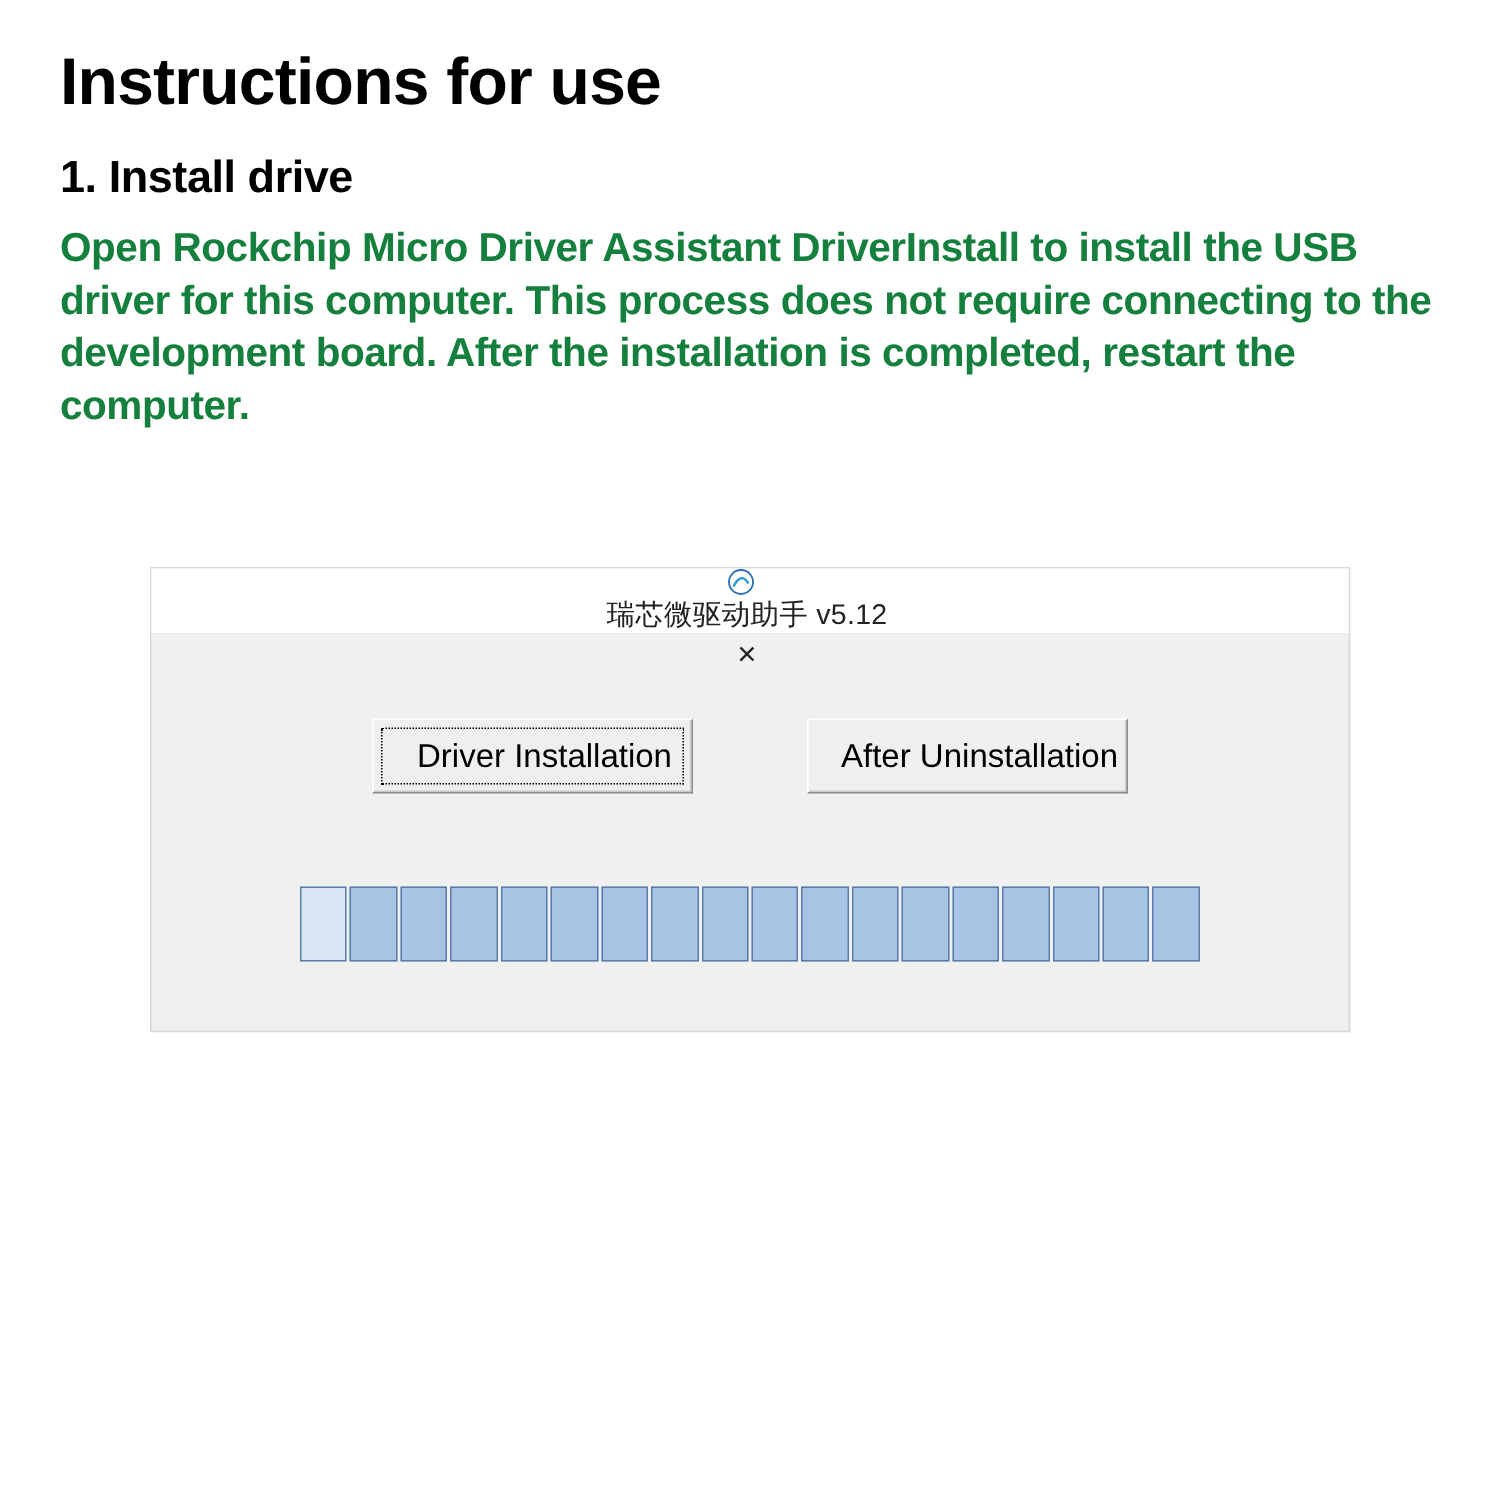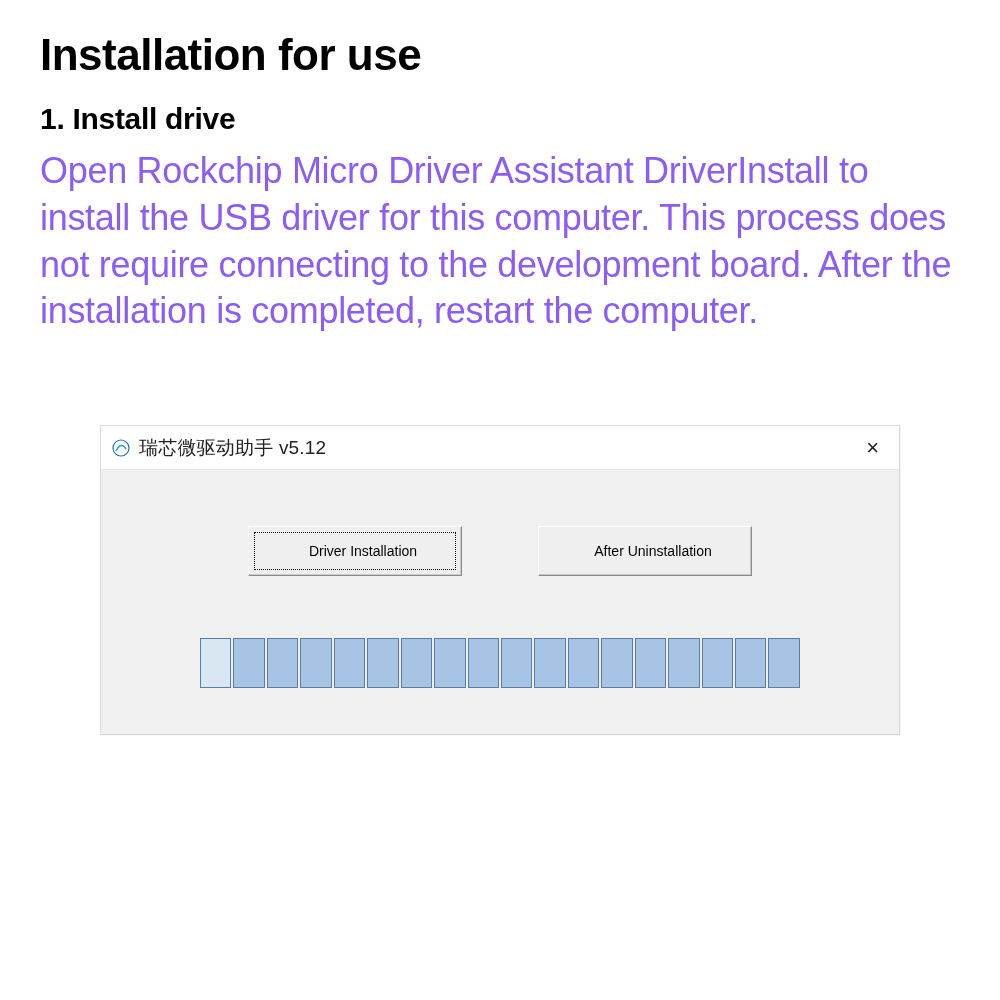--- a/index.html
+++ b/index.html
@@ -21,23 +21,23 @@
     letter-spacing: -0.5px;
   }
   .sub-heading {
     font-size: 30px;
     font-weight: 600;
     color: #000;
     margin-bottom: 12px;
     letter-spacing: -0.3px;
   }
   .body-text {
-    font-size: 36px;
-    font-weight: 400;
-    color: #8b5cf6;
+    font-size: 27px;
+    font-weight: 700;
+    color: #15803d;
     line-height: 1.3;
     max-width: 920px;
     letter-spacing: -0.3px;
   }
   .dialog-wrap {
     margin-top: 90px;
     display: flex;
     justify-content: center;
   }
   .dialog {
@@ -46,20 +46,21 @@
     border: 1px solid #d8d8d8;
     box-shadow: 1px 1px 0 rgba(0,0,0,0.04);
   }
   .titlebar {
     height: 44px;
     background: #ffffff;
     display: flex;
     align-items: center;
     padding: 0 14px 0 10px;
     border-bottom: 1px solid #e8e8e8;
+    flex-direction: column;
   }
   .app-icon {
     width: 20px;
     height: 20px;
     margin-right: 8px;
     display: inline-flex;
     align-items: center;
     justify-content: center;
   }
   .app-icon svg { display:block; }
@@ -90,21 +91,21 @@
     width: 214px;
     height: 50px;
     background: #efefef;
     border-top: 1px solid #ffffff;
     border-left: 1px solid #ffffff;
     border-right: 1px solid #8a8a8a;
     border-bottom: 1px solid #8a8a8a;
     display: flex;
     align-items: center;
     justify-content: center;
-    font-size: 14px;
+    font-size: 22px;
     color: #000;
     cursor: pointer;
     box-shadow: inset -1px -1px 0 #c9c9c9;
     padding-left: 16px;
   }
   .win-btn.focused {
     position: relative;
   }
   .win-btn.focused::after {
     content: "";
@@ -126,21 +127,21 @@
     border: 1px solid #5a7da5;
   }
   .seg.first {
     background: #d9e7f5;
   }
 </style>
 </head>
 <body>
 
 <div class="page">
-  <h1 class="main-heading">Installation for use</h1>
+  <h1 class="main-heading">Instructions for use</h1>
   <h2 class="sub-heading">1. Install drive</h2>
   <p class="body-text">Open Rockchip Micro Driver Assistant DriverInstall to install the USB driver for this computer. This process does not require connecting to the development board. After the installation is completed, restart the computer.</p>
 
   <div class="dialog-wrap">
     <div class="dialog">
       <div class="titlebar">
         <span class="app-icon">
           <svg width="18" height="18" viewBox="0 0 18 18">
             <circle cx="9" cy="9" r="8" fill="none" stroke="#2a6fb5" stroke-width="1.2"></circle>
             <path d="M4,12 Q9,2 14,10" fill="none" stroke="#2a9fd5" stroke-width="1.6"></path>

